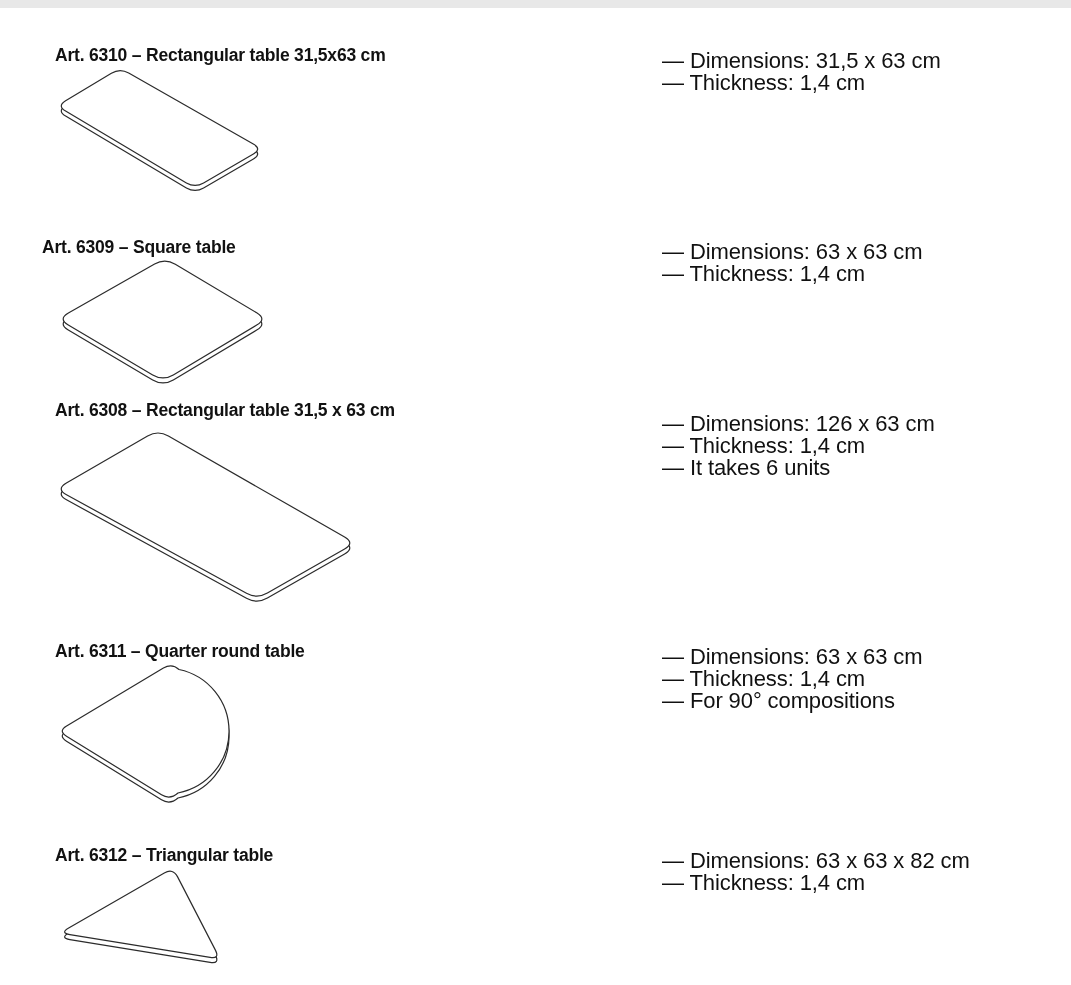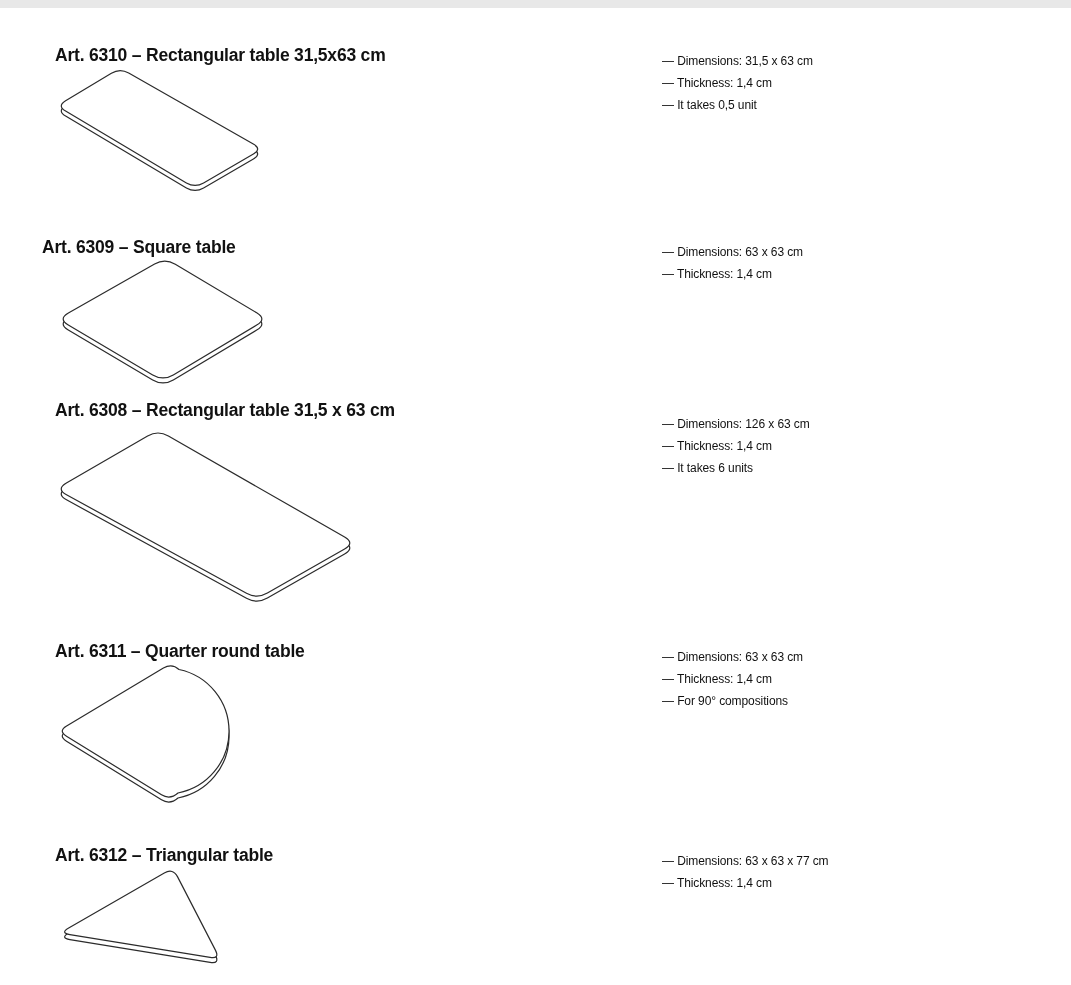--- a/index.html
+++ b/index.html
@@ -9,21 +9,21 @@
     background:var(--bg); overflow:hidden; margin:8px auto;
     font-family:"Liberation Sans", sans-serif; color:var(--text);
   }
   .title{
     position:absolute; margin:0;
     font-weight:bold; font-size:17.5px; line-height:20px;
     letter-spacing:-0.2px; white-space:nowrap; color:var(--text);
   }
   .specs{
     position:absolute; margin:0; padding:0; list-style:none;
-    font-size:12px; line-height:22px; letter-spacing:-0.1px;
+    font-size:22px; line-height:22px; letter-spacing:-0.1px;
     white-space:nowrap; color:var(--text);
   }
   .drawing{ position:absolute; margin:0; }
   .drawing svg{ display:block; }
   .slab{ fill:#ffffff; stroke:var(--stroke); stroke-width:1.2; stroke-linejoin:round; }
 </style>
 </head>
 <body>
 
 <main class="page">
@@ -32,21 +32,20 @@
     <h2 class="title" style="left:55px;top:37px">Art. 6310 – Rectangular table 31,5x63 cm</h2>
     <figure class="drawing" style="left:50px;top:56px">
       <svg width="220" height="134" viewBox="0 0 220 134" aria-hidden="true">
         <path class="slab" transform="translate(0,5)" d="M78.7 9 L203.3 80.1 Q212 85 203.4 90 L153.6 119 Q145 124 136.4 118.9 L15.6 47.1 Q7 42 15.6 36.8 L61.4 9.2 Q70 4 78.7 9 Z"></path>
         <path class="slab" d="M78.7 9 L203.3 80.1 Q212 85 203.4 90 L153.6 119 Q145 124 136.4 118.9 L15.6 47.1 Q7 42 15.6 36.8 L61.4 9.2 Q70 4 78.7 9 Z"></path>
       </svg>
     </figure>
     <ul class="specs" style="left:662px;top:42px">
       <li>— Dimensions: 31,5 x 63 cm</li>
       <li>— Thickness: 1,4 cm</li>
-      <li>— It takes 0,5 unit</li>
     </ul>
   </section>
 
   <section>
     <h2 class="title" style="left:42px;top:229px">Art. 6309 – Square table</h2>
     <figure class="drawing" style="left:50px;top:246px">
       <svg width="225" height="137" viewBox="0 0 225 137" aria-hidden="true">
         <path class="slab" transform="translate(0,5)" d="M125.3 10.2 L206.7 58.8 Q217 65 206.7 71.1 L123.3 120.9 Q113 127 102.7 120.9 L18.3 71.1 Q8 65 18.4 59.1 L104.6 9.9 Q115 4 125.3 10.2 Z"></path>
         <path class="slab" d="M125.3 10.2 L206.7 58.8 Q217 65 206.7 71.1 L123.3 120.9 Q113 127 102.7 120.9 L18.3 71.1 Q8 65 18.4 59.1 L104.6 9.9 Q115 4 125.3 10.2 Z"></path>
       </svg>
@@ -89,18 +88,18 @@
 
   <section>
     <h2 class="title" style="left:55px;top:837px">Art. 6312 – Triangular table</h2>
     <figure class="drawing" style="left:52px;top:856px">
       <svg width="180" height="108" viewBox="0 0 180 108" aria-hidden="true">
         <path class="slab" transform="translate(0,5)" d="M125.6 12.9 L163.4 86.1 Q168 95 158.1 93.4 L17.9 70.6 Q8 69 16.7 64 L112.3 9 Q121 4 125.6 12.9 Z"></path>
         <path class="slab" d="M125.6 12.9 L163.4 86.1 Q168 95 158.1 93.4 L17.9 70.6 Q8 69 16.7 64 L112.3 9 Q121 4 125.6 12.9 Z"></path>
       </svg>
     </figure>
     <ul class="specs" style="left:662px;top:842px">
-      <li>— Dimensions: 63 x 63 x 77 cm</li>
+      <li>— Dimensions: 63 x 63 x 82 cm</li>
       <li>— Thickness: 1,4 cm</li>
     </ul>
   </section>
 
 </main>
 
 </body></html>

